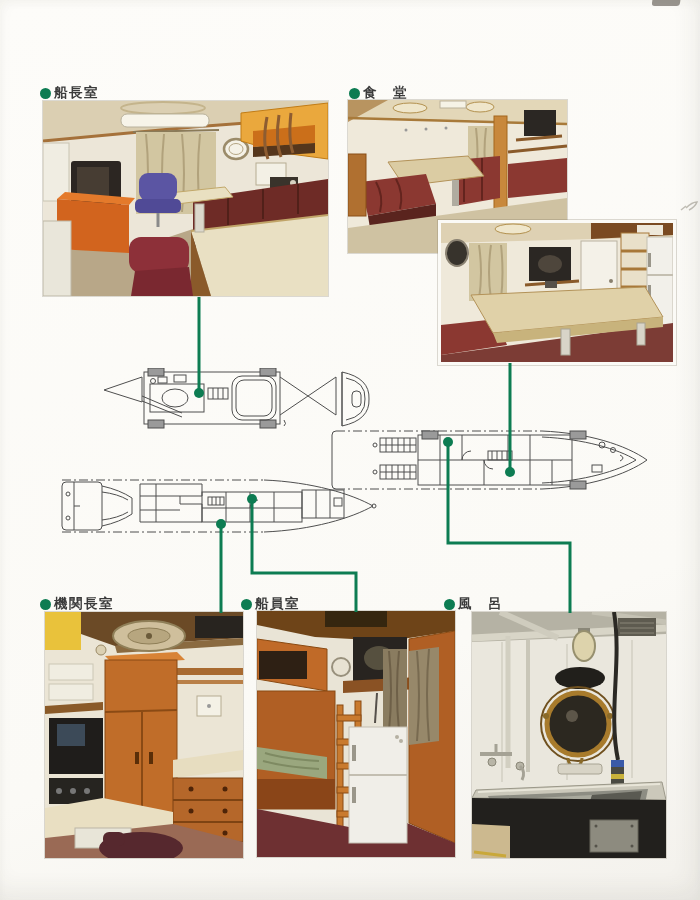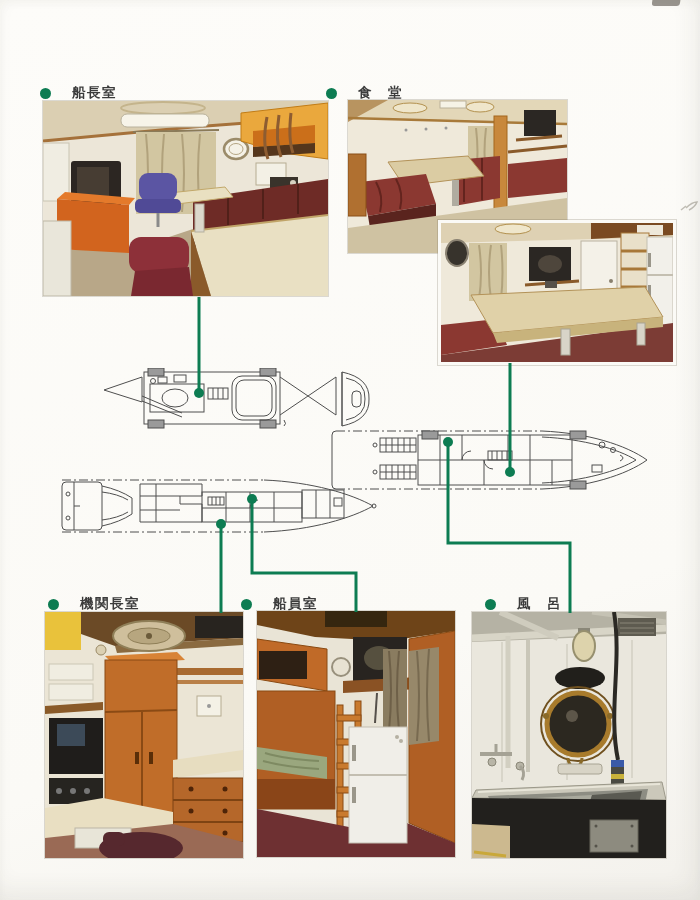--- a/index.html
+++ b/index.html
@@ -9,53 +9,53 @@
     font-family:"Liberation Sans","DejaVu Sans",sans-serif;
   }
   .page::after{
     content:"";position:absolute;inset:0;pointer-events:none;
     box-shadow:inset -7px -10px 22px rgba(60,55,45,.07), inset 0 4px 10px rgba(60,55,45,.03);
   }
   .photo{position:absolute;overflow:hidden;box-shadow:0 0 0 1px rgba(120,110,90,.25);}
   .photo svg{display:block;width:100%;height:100%;}
   .photo.overlap{box-shadow:0 0 0 3px #fbfaf6, 0 0 0 4px rgba(120,110,90,.25);}
   .label{
-    position:absolute;display:flex;align-items:center;gap:21px;
+    position:absolute;display:flex;align-items:center;gap:3px;
     font-size:13.5px;font-weight:600;color:#3b3b3b;letter-spacing:1.5px;white-space:nowrap;
   }
   .bullet{width:11px;height:11px;border-radius:50%;background:var(--accent,#0d7c52);flex:0 0 auto;}
   .plan{position:absolute;color:var(--plan,#4f4f4f);}
   .plan svg{display:block;width:100%;height:100%;}
   .overlay{position:absolute;left:0;top:0;width:700px;height:900px;color:var(--accent,#0d7c52);pointer-events:none;}
   .dd{stroke-dasharray:9 3 2 3;}
   .smudge{position:absolute;left:652px;top:0;width:28px;height:6px;background:#4a443c;opacity:.55;border-radius:0 0 3px 3px;transform:skewX(-8deg);}
   .pencil{position:absolute;left:678px;top:198px;width:22px;height:18px;opacity:.5;}
 </style>
 </head>
 <body>
 
 <div class="page">
 
   <div class="label" style="left:40px;top:84px">
     <span class="bullet"></span>
     <span>船長室</span>
   </div>
-  <div class="label" style="left:326px;top:84px">
+  <div class="label" style="left:349px;top:84px">
     <span class="bullet"></span>
     <span>食　堂</span>
   </div>
-  <div class="label" style="left:48px;top:595px">
+  <div class="label" style="left:40px;top:595px">
     <span class="bullet"></span>
     <span>機関長室</span>
   </div>
   <div class="label" style="left:241px;top:595px">
     <span class="bullet"></span>
     <span>船員室</span>
   </div>
-  <div class="label" style="left:485px;top:595px">
+  <div class="label" style="left:444px;top:595px">
     <span class="bullet"></span>
     <span>風　呂</span>
   </div>
 
   <div class="photo" style="left:43px;top:101px;width:285px;height:195px">
     <svg viewBox="0 0 285 195" preserveAspectRatio="none">
       <rect width="285" height="195" fill="#ece6d8"></rect>
       <polygon points="0,0 285,0 285,16 150,26 0,40" fill="#dbcfb2"></polygon>
       <polyline points="0,40 150,26 285,16" stroke="#a5713a" stroke-width="3" fill="none"></polyline>
       <ellipse cx="120" cy="7" rx="42" ry="6" fill="none" stroke="#c4b48c" stroke-width="2"></ellipse>

